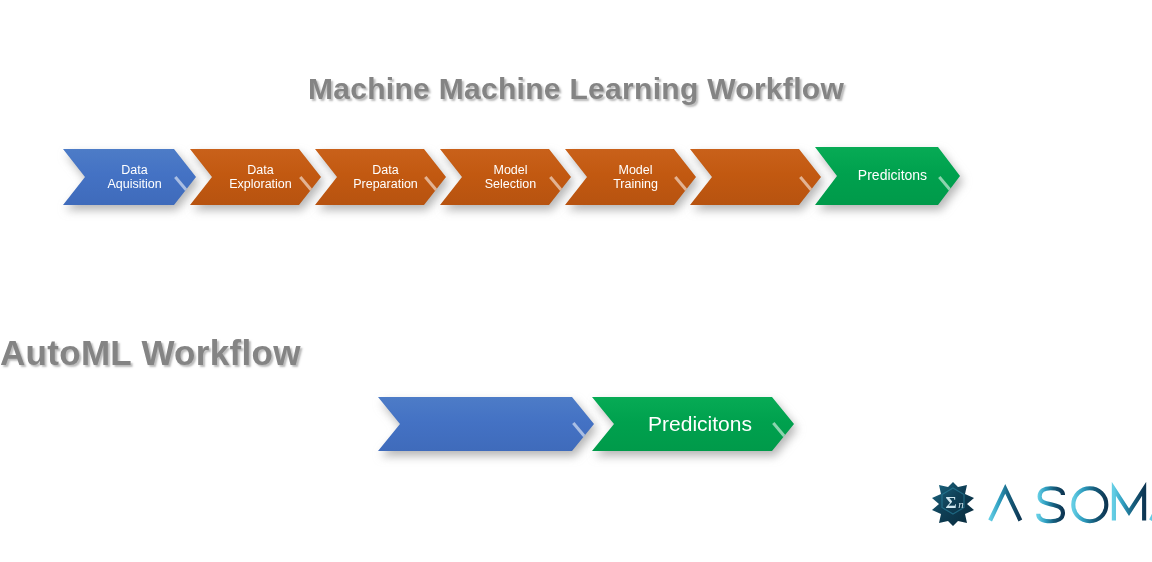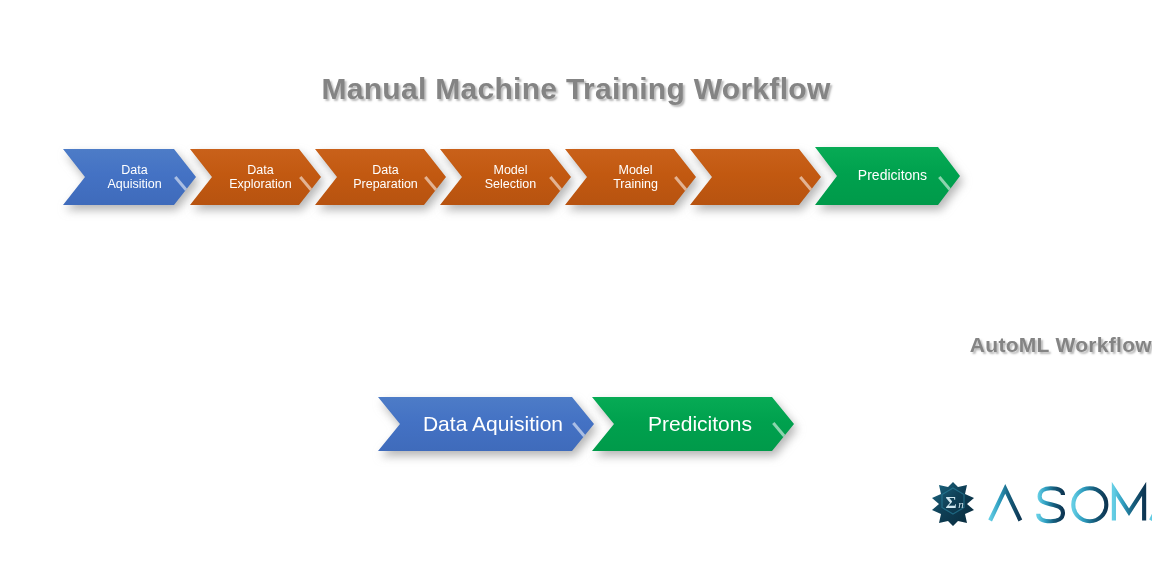--- a/index.html
+++ b/index.html
@@ -34,22 +34,22 @@
     left: 0;
     right: 0;
     top: 72px;
     text-align: center;
     font-size: 30px;
   }
   #title-automl {
     left: 0;
     right: 0;
     top: 333px;
-    text-align: right;
-    font-size: 21px;
+    text-align: left;
+    font-size: 35px;
   }
 
   
   .chevron-row {
     position: absolute;
     display: flex;
     align-items: flex-end;
   }
   #row-manual {
     left: 63px;
@@ -161,21 +161,21 @@
   #logo-word {
     height: 44px;
     flex: 0 0 auto;
   }
 </style>
 </head>
 <body>
 
 <div class="stage">
 
-  <div class="section-title" id="title-manual">Manual Machine Training Workflow</div>
+  <div class="section-title" id="title-manual">Machine Machine Learning Workflow</div>
 
   <div class="chevron-row" id="row-manual">
 
     <div class="chev-wrap" style="width:133px;">
       <div class="chev blue" style="width:133px;">
         <span class="chev-label">Data<br>Aquisition</span>
         <span class="bevel-a"></span>
         <span class="bevel-b"></span>
       </div>
     </div>
@@ -229,21 +229,20 @@
     </div>
 
   </div>
 
   <div class="section-title" id="title-automl">AutoML Workflow</div>
 
   <div class="chevron-row" id="row-automl">
 
     <div class="chev-wrap" style="width:216px;">
       <div class="chev blue" style="width:216px;">
-        <span class="chev-label">Data Aquisition</span>
         <span class="bevel-a"></span>
         <span class="bevel-b"></span>
       </div>
     </div>
 
     <div class="chev-wrap" style="width:202px;">
       <div class="chev green" style="width:202px;">
         <span class="chev-label">Predicitons</span>
         <span class="bevel-a"></span>
         <span class="bevel-b"></span>

